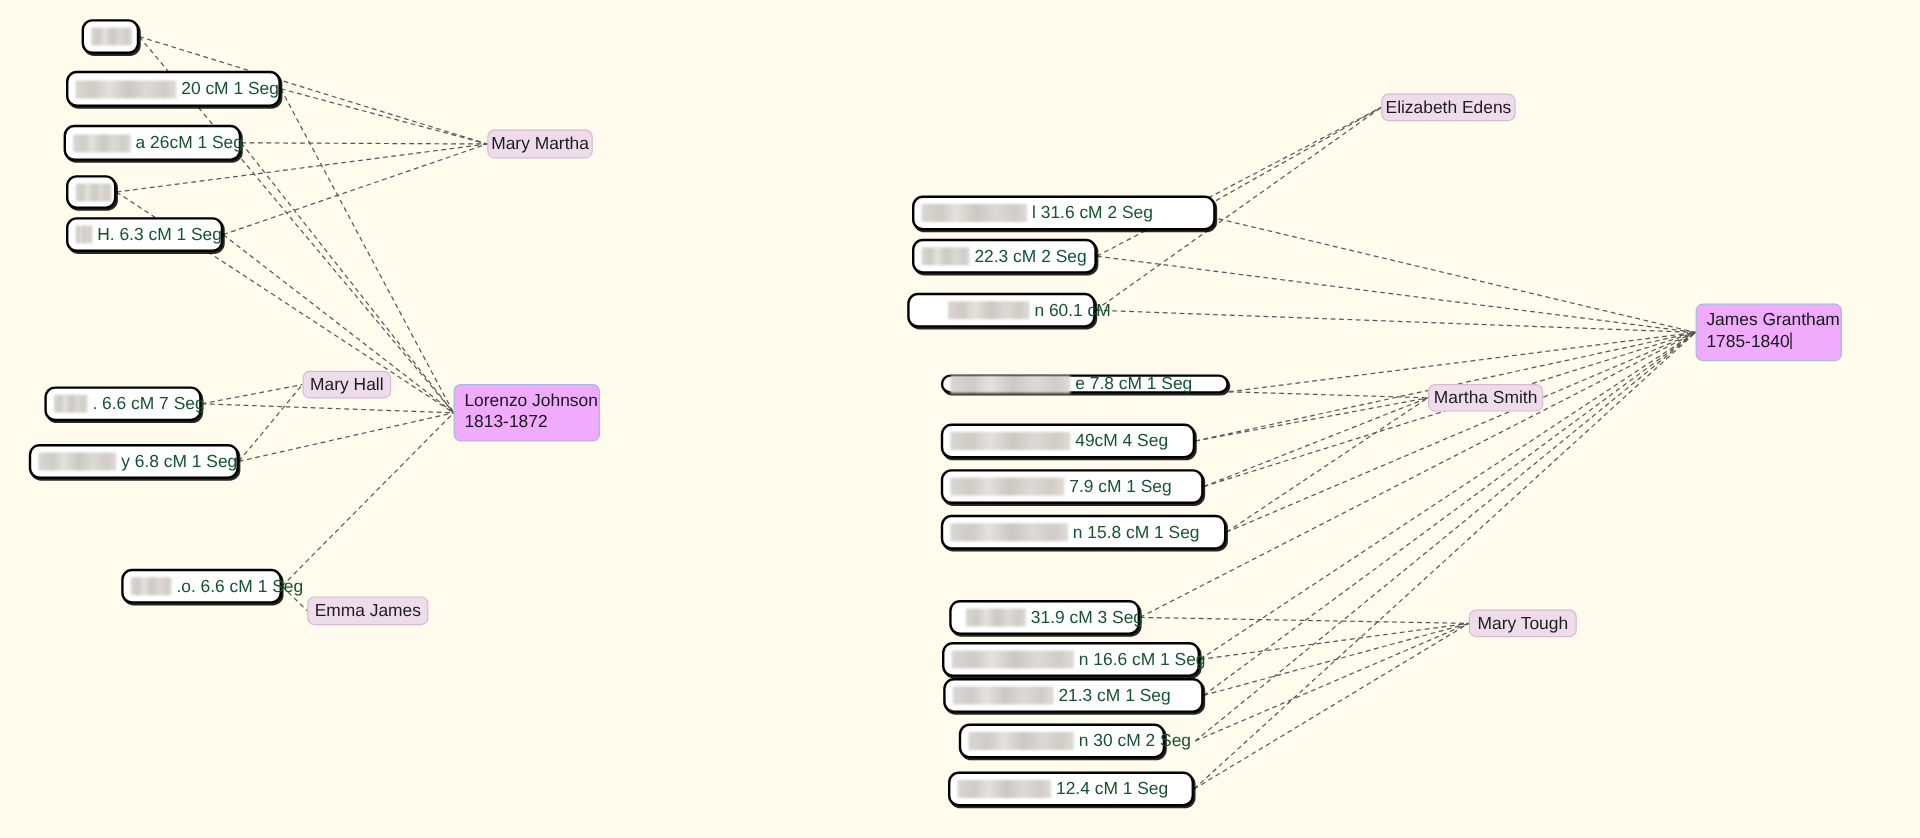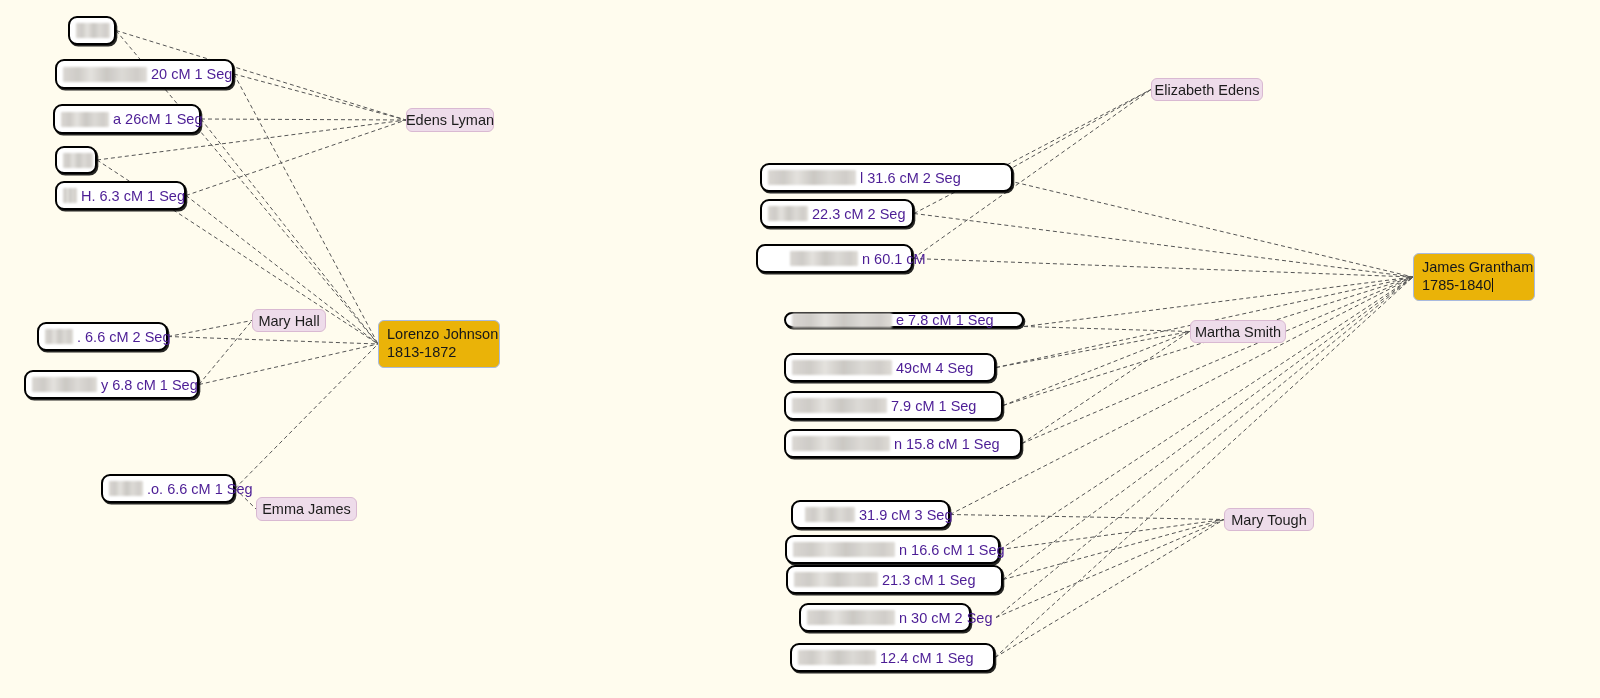--- a/index.html
+++ b/index.html
@@ -28,21 +28,21 @@
     position: absolute;
     box-sizing: border-box;
     background: #ffffff;
     border: 2.6px solid #000000;
     border-radius: 9px;
     display: flex;
     align-items: center;
     padding: 0 7px 0 6px;
     white-space: nowrap;
     font-size: 14.5px;
-    color: #4c1d95;
+    color: #14532d;
     box-shadow: 1.3px 1.6px 0 rgba(0,0,0,0.85);
     z-index: 3;
   }
   .match-box .redact {
     display: inline-block;
     height: 15px;
     border-radius: 1px;
     margin-right: 4px;
     flex: 0 0 auto;
     background-image: linear-gradient(90deg,
@@ -69,21 +69,21 @@
     justify-content: center;
     padding: 0 8px;
     white-space: nowrap;
     z-index: 4;
   }
 
   
   .person {
     position: absolute;
     box-sizing: border-box;
-    background: #eab308;
+    background: #f0abfc;
     border: 1px solid #a8badf;
     border-radius: 6px;
     font-size: 14.5px;
     line-height: 18px;
     color: #15171a;
     padding: 4px 8px 5px 8px;
     white-space: nowrap;
     z-index: 5;
   }
   .person .pname { display: block; }
@@ -159,21 +159,21 @@
       <div class="match-box" style="left: 55px; top: 146px; width: 42px; height: 28px;">
         <span class="redact" style="width: 30px;"></span>
         <span class="mlabel"></span>
       </div>
       <div class="match-box" style="left: 55px; top: 181px; width: 131px; height: 29px;">
         <span class="redact" style="width: 14px;"></span>
         <span class="mlabel">H. 6.3 cM 1 Seg</span>
       </div>
       <div class="match-box" style="left: 37px; top: 322px; width: 131px; height: 29px;">
         <span class="redact" style="width: 28px;"></span>
-        <span class="mlabel">. 6.6 cM 2 Seg</span>
+        <span class="mlabel">. 6.6 cM 7 Seg</span>
       </div>
       <div class="match-box" style="left: 24px; top: 370px; width: 175px; height: 29px;">
         <span class="redact" style="width: 65px;"></span>
         <span class="mlabel">y 6.8 cM 1 Seg</span>
       </div>
       <div class="match-box" style="left: 101px; top: 474px; width: 134px; height: 29px;">
         <span class="redact" style="width: 34px;"></span>
         <span class="mlabel">.o. 6.6 cM 1 Seg</span>
       </div>
       <div class="match-box" style="left: 760px; top: 163px; width: 253px; height: 29px;">
@@ -217,21 +217,21 @@
         <span class="mlabel">21.3 cM 1 Seg</span>
       </div>
       <div class="match-box" style="left: 799px; top: 603px; width: 172px; height: 29px;">
         <span class="redact" style="width: 88px;"></span>
         <span class="mlabel">n 30 cM 2 Seg</span>
       </div>
       <div class="match-box" style="left: 790px; top: 643px; width: 205px; height: 29px;">
         <span class="redact" style="width: 78px;"></span>
         <span class="mlabel">12.4 cM 1 Seg</span>
       </div>
-      <div class="pill" style="left: 406px; top: 108px; width: 88px; height: 24px;">Edens Lyman</div>
+      <div class="pill" style="left: 406px; top: 108px; width: 88px; height: 24px;">Mary Martha</div>
       <div class="pill" style="left: 252px; top: 309px; width: 74px; height: 23px;">Mary Hall</div>
       <div class="pill" style="left: 256px; top: 497px; width: 101px; height: 24px;">Emma James</div>
       <div class="pill" style="left: 1151px; top: 78px; width: 112px; height: 23px;">Elizabeth Edens</div>
       <div class="pill" style="left: 1190px; top: 320px; width: 96px; height: 23px;">Martha Smith</div>
       <div class="pill" style="left: 1224px; top: 508px; width: 90px; height: 23px;">Mary Tough</div>
       <div class="person" style="left: 378px; top: 320px; width: 122px; height: 48px;">
         <span class="pname">Lorenzo  Johnson</span>
         <span class="pdates">1813-1872</span>
       </div>
       <div class="person" style="left: 1413px; top: 253px; width: 122px; height: 48px;">

